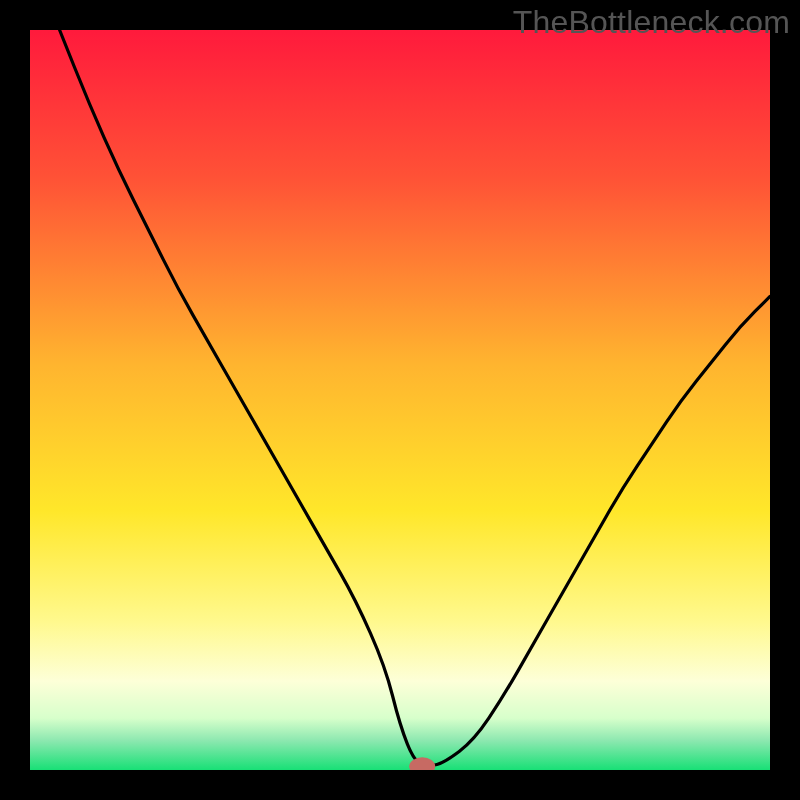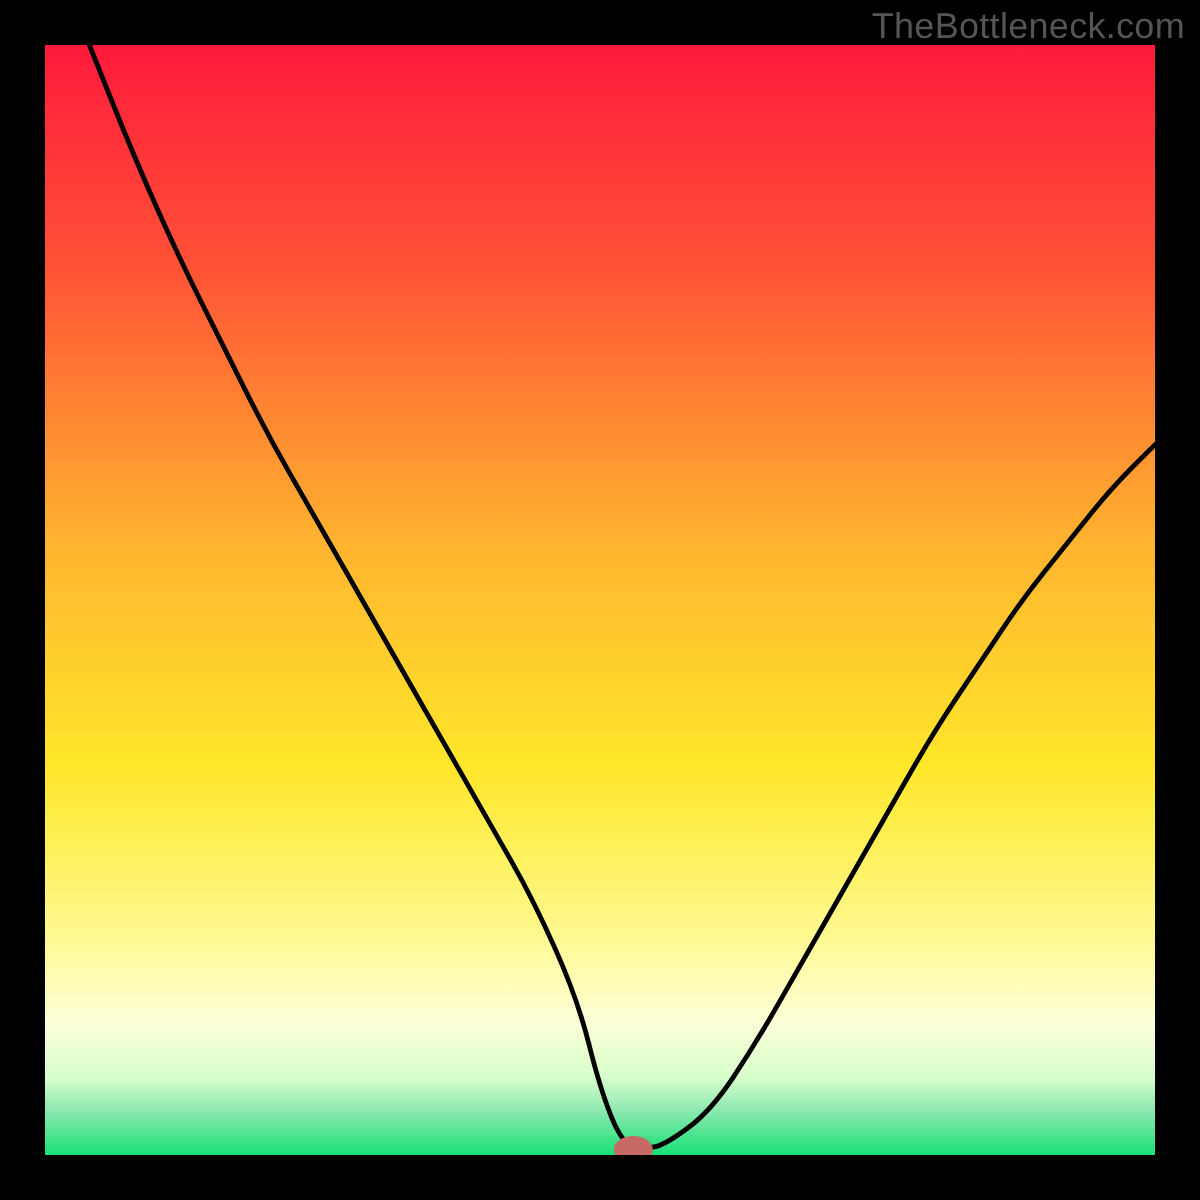--- a/index.html
+++ b/index.html
@@ -14,21 +14,21 @@
   .wrap {
     position: relative;
     width: 800px;
     height: 800px;
   }
   .watermark {
     position: absolute;
     top: 4px;
     right: 10px;
     color: #555;
-    font-size: 24px;
+    font-size: 32px;
     font-weight: 500;
     letter-spacing: 0.2px;
     z-index: 5;
   }
   svg { display: block; }
 </style>
 </head>
 <body>
 
 <div class="wrap">

